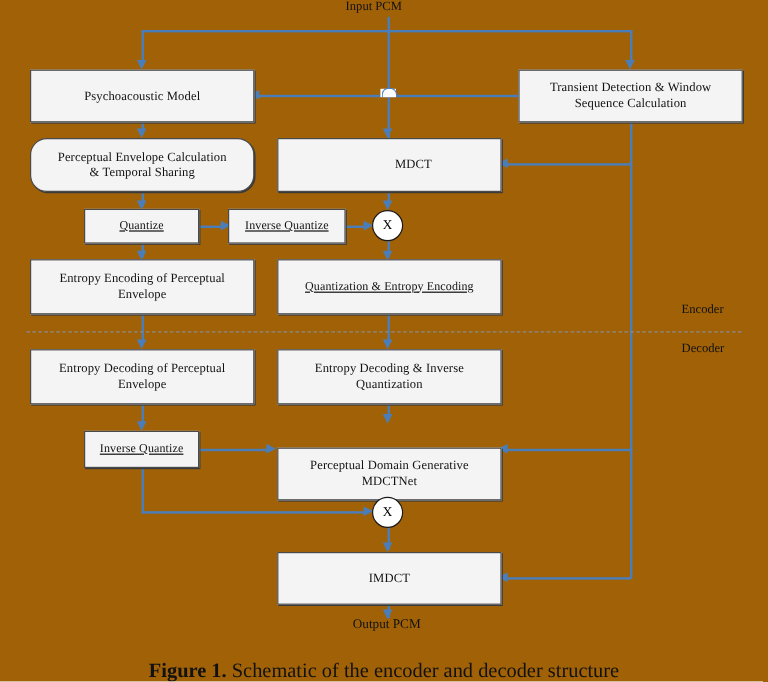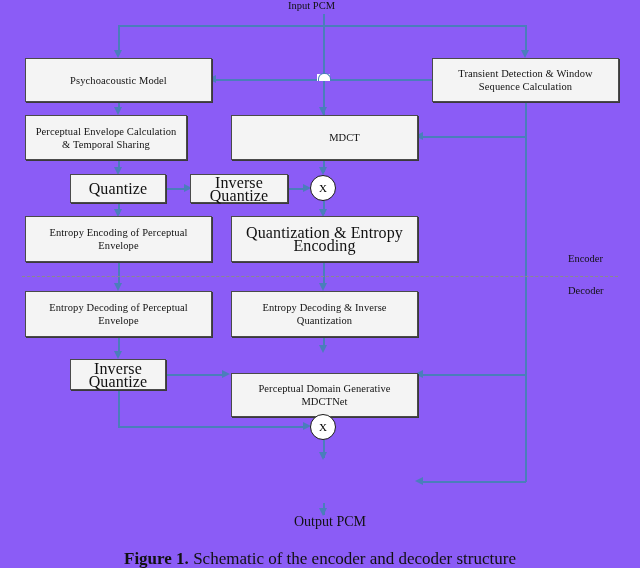--- a/index.html
+++ b/index.html
@@ -10,40 +10,40 @@
   }
   body {
     font-family: "Liberation Serif", "DejaVu Serif", serif;
     color: #000000;
   }
   #page {
     position: relative;
     width: 640px;
     height: 568px;
     overflow: hidden;
-    background: #8b5cf6;
+    background: #a16207;
   }
   
   .box {
     position: absolute;
     box-sizing: border-box;
     background: #f4f4f4;
     border: 1px solid #4a4a4a;
     box-shadow: 1px 1px 0 0 #3a3a3a;
     display: flex;
     align-items: center;
     justify-content: center;
     text-align: center;
     font-size: 10.5px;
     line-height: 13px;
     color: #111111;
     letter-spacing: 0.1px;
     padding: 1px 3px;
   }
-  .box.small { font-size: 16px; }
+  .box.small { font-size: 10px; text-decoration: underline; }
   .box-text { display: block; white-space: pre-line; }
 
   
   .mult {
     position: absolute;
     box-sizing: border-box;
     width: 26px;
     height: 26px;
     border-radius: 50%;
     border: 1.4px solid #1a1a1a;
@@ -98,21 +98,21 @@
     background: #ffffff;
   }
 
   
   .lbl {
     position: absolute;
     font-size: 10.5px;
     color: #111;
     white-space: nowrap;
   }
-  .lbl.sm { font-size: 14px; }
+  .lbl.sm { font-size: 11px; }
 
   
   .divider {
     position: absolute;
     left: 22px;
     width: 596px;
     height: 0;
     border-top: 1.8px dashed #8a8a8a;
   }
 
@@ -221,21 +221,21 @@
 
   <div class="box" style="left:25px; top:58px; width:187px; height:44px;">
     <span class="box-text">Psychoacoustic Model</span>
   </div>
 
   <div class="box" style="left:432px; top:58px; width:187px; height:44px;">
     <span class="box-text">Transient Detection &amp; Window
 Sequence Calculation</span>
   </div>
 
-  <div class="box" style="left:25px; top:115px; width:162px; height:45px;">
+  <div class="box" style="left:25px; top:115px; width:187px; height:45px;border-radius:14px;">
     <span class="box-text">Perceptual Envelope Calculation
 &amp; Temporal Sharing</span>
   </div>
 
   <div class="box" style="left:231px; top:115px; width:187px; height:45px;padding-left:43px;">
     <span class="box-text">MDCT</span>
   </div>
 
   <div class="box small" style="left:70px; top:174px; width:96px; height:29px;">
     <span class="box-text">Quantize</span>
@@ -274,19 +274,22 @@
 
   <div class="box" style="left:231px; top:353px; width:187px; height:44px;margin-top:20px;">
     <span class="box-text">Perceptual Domain Generative
 MDCTNet</span>
   </div>
 
   <div class="mult" style="left:310px; top:414px;">
     <span>X</span>
   </div>
 
+  <div class="box" style="left:231px; top:460px; width:187px; height:44px;">
+    <span class="box-text">IMDCT</span>
+  </div>
 
   <div class="caption" style="top:549px;">
     <b>Figure 1.</b>
     <span>Schematic of the encoder and decoder structure</span>
   </div>
 
 </div>
 
 </body></html>

